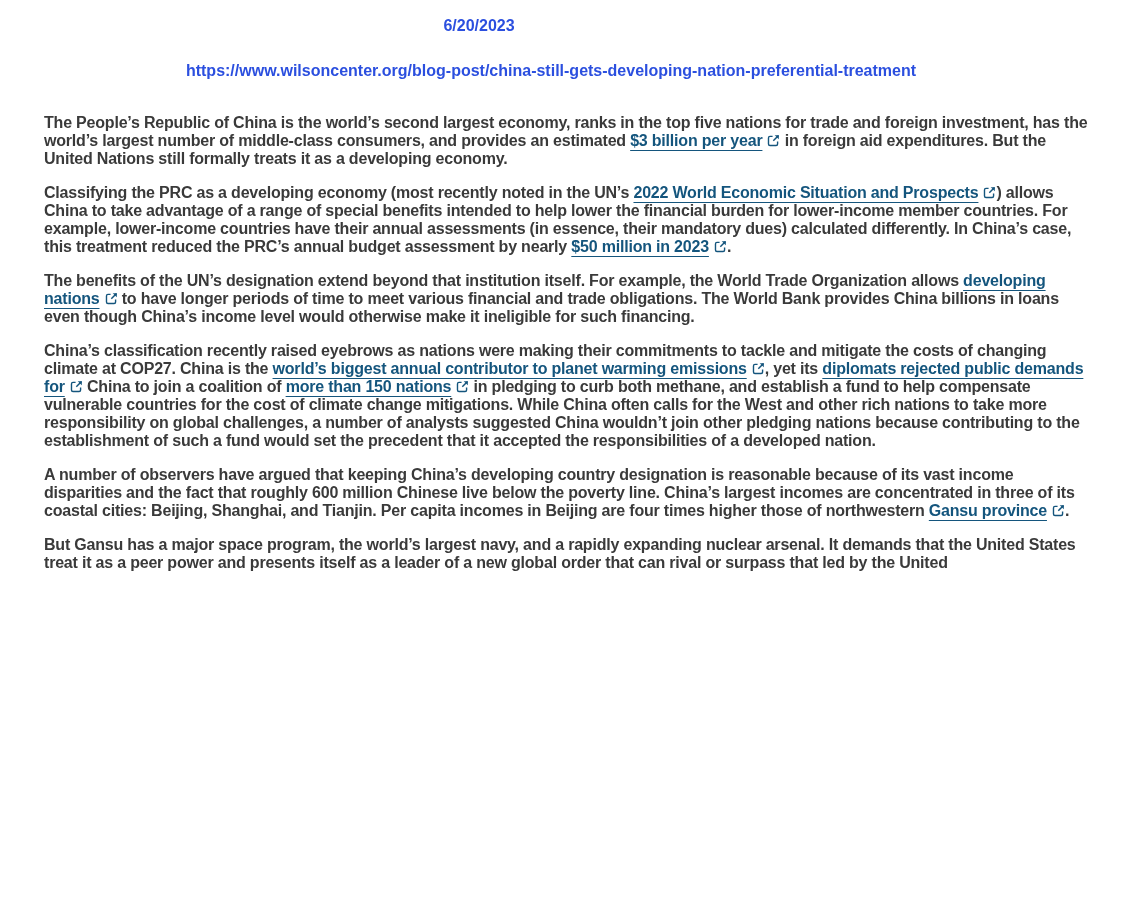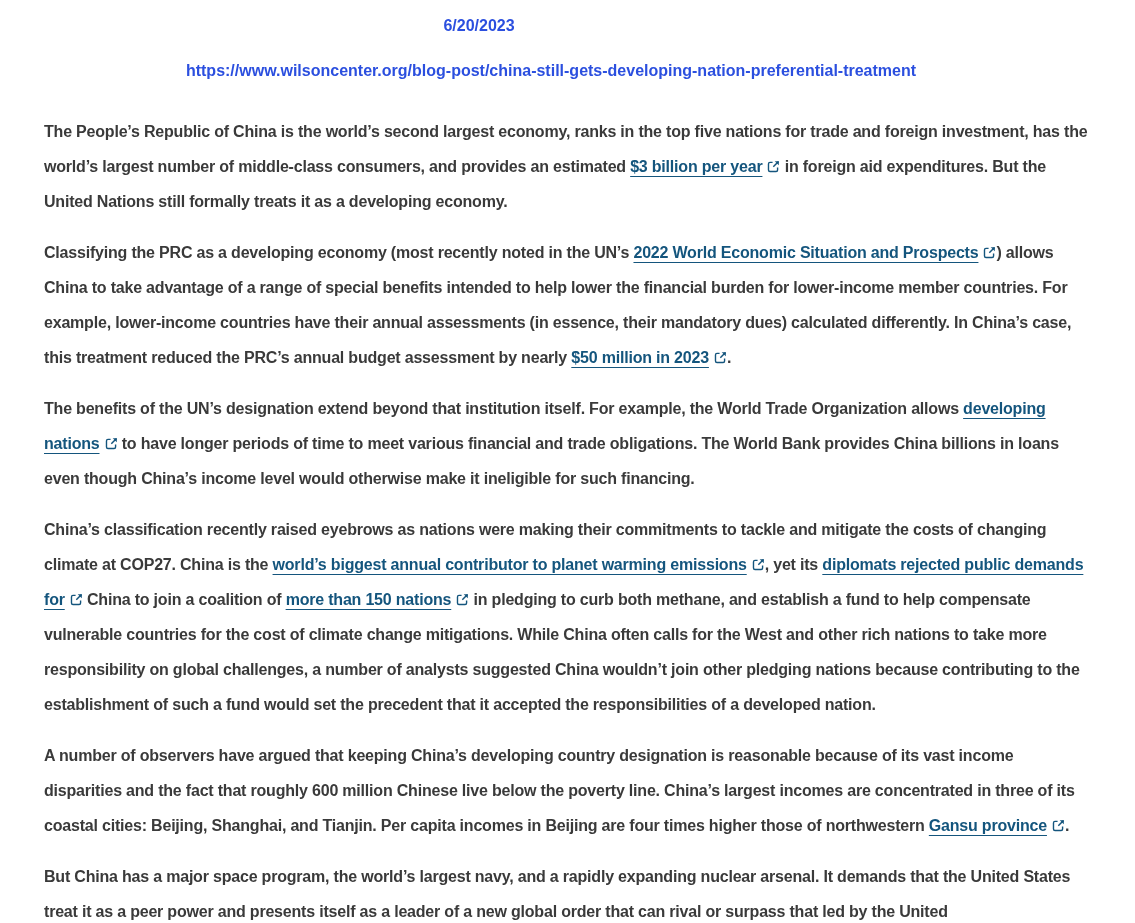--- a/index.html
+++ b/index.html
@@ -32,21 +32,21 @@
     font-size:16px;
     text-decoration:none;
     cursor:pointer;
     margin-top:28px;
   }
   .article p.para{
     margin:0 0 16px 0;
     color:var(--body-text);
     font-size:16px;
     letter-spacing:-0.2px;
-    line-height:35px;
+    line-height:18px;
   }
   .doc-link{
     color:var(--inline-link);
     text-decoration:underline;
     text-decoration-thickness:1px;
     text-underline-offset:4px;
     cursor:pointer;
   }
   .ext-icon{
     display:inline-block;
@@ -96,15 +96,15 @@
             </svg></span></a> China to join a coalition of <a class="doc-link">more than 150 nations<span class="ext-icon"><svg viewBox="0 0 14 14" width="13" height="13" aria-hidden="true">
               <path d="M6 2.6H3.2c-.9 0-1.6.7-1.6 1.6v6.6c0 .9.7 1.6 1.6 1.6h6.6c.9 0 1.6-.7 1.6-1.6V8" fill="none" stroke="currentColor" stroke-width="1.5"></path>
               <path d="M6.8 7.2L12.4 1.6" fill="none" stroke="currentColor" stroke-width="1.6"></path>
               <path d="M8.3 1.3h4.4v4.4z" fill="currentColor"></path>
             </svg></span></a> in pledging to curb both methane, and establish a fund to help compensate vulnerable countries for the cost of climate change mitigations. While China often calls for the West and other rich nations to take more responsibility on global challenges, a number of analysts suggested China wouldn’t join other pledging nations because contributing to the establishment of such a fund would set the precedent that it accepted the responsibilities of a developed nation.</p>
     <p class="para">A number of observers have argued that keeping China’s developing country designation is reasonable because of its vast income disparities and the fact that roughly 600 million Chinese live below the poverty line. China’s largest incomes are concentrated in three of its coastal cities: Beijing, Shanghai, and Tianjin. Per capita incomes in Beijing are four times higher those of northwestern <a class="doc-link">Gansu province<span class="ext-icon"><svg viewBox="0 0 14 14" width="13" height="13" aria-hidden="true">
               <path d="M6 2.6H3.2c-.9 0-1.6.7-1.6 1.6v6.6c0 .9.7 1.6 1.6 1.6h6.6c.9 0 1.6-.7 1.6-1.6V8" fill="none" stroke="currentColor" stroke-width="1.5"></path>
               <path d="M6.8 7.2L12.4 1.6" fill="none" stroke="currentColor" stroke-width="1.6"></path>
               <path d="M8.3 1.3h4.4v4.4z" fill="currentColor"></path>
             </svg></span></a>.</p>
-    <p class="para">But China has a major space program, the world’s largest navy, and a rapidly expanding nuclear arsenal. It demands that the United States treat it as a peer power and presents itself as a leader of a new global order that can rival or surpass that led by the United</p>
+    <p class="para">But Gansu has a major space program, the world’s largest navy, and a rapidly expanding nuclear arsenal. It demands that the United States treat it as a peer power and presents itself as a leader of a new global order that can rival or surpass that led by the United</p>
   </div>
 </div>
 
 </body></html>

